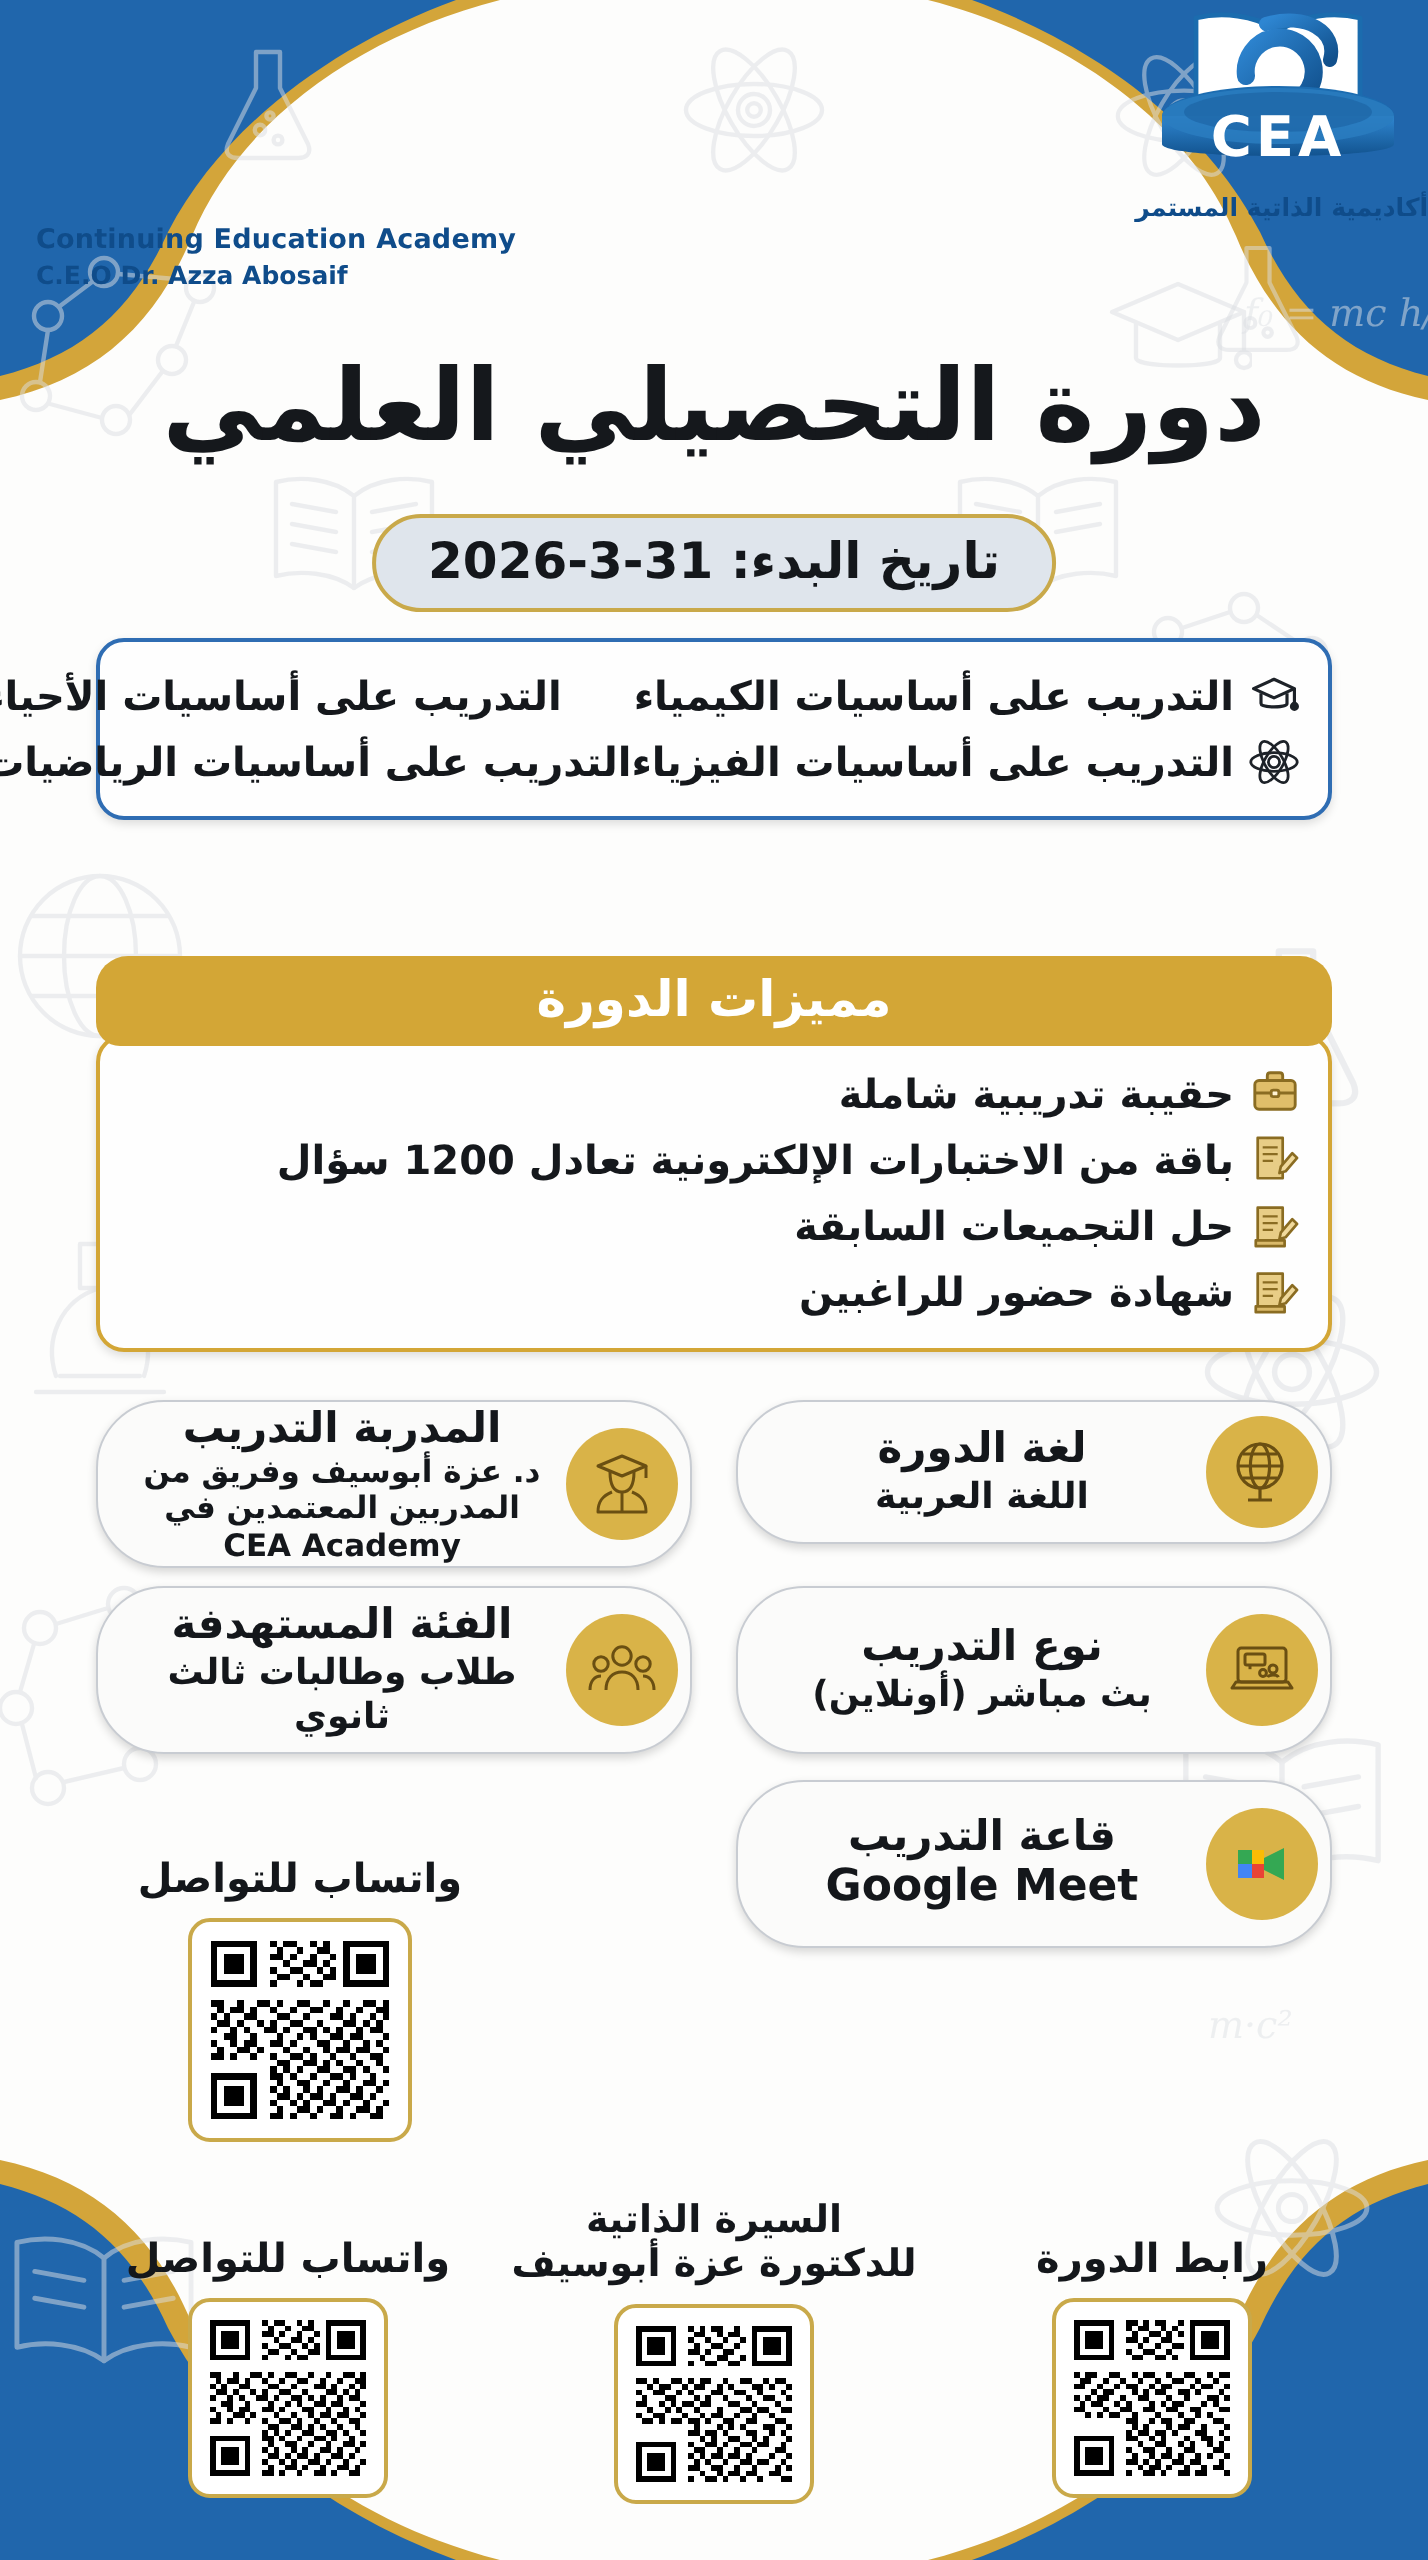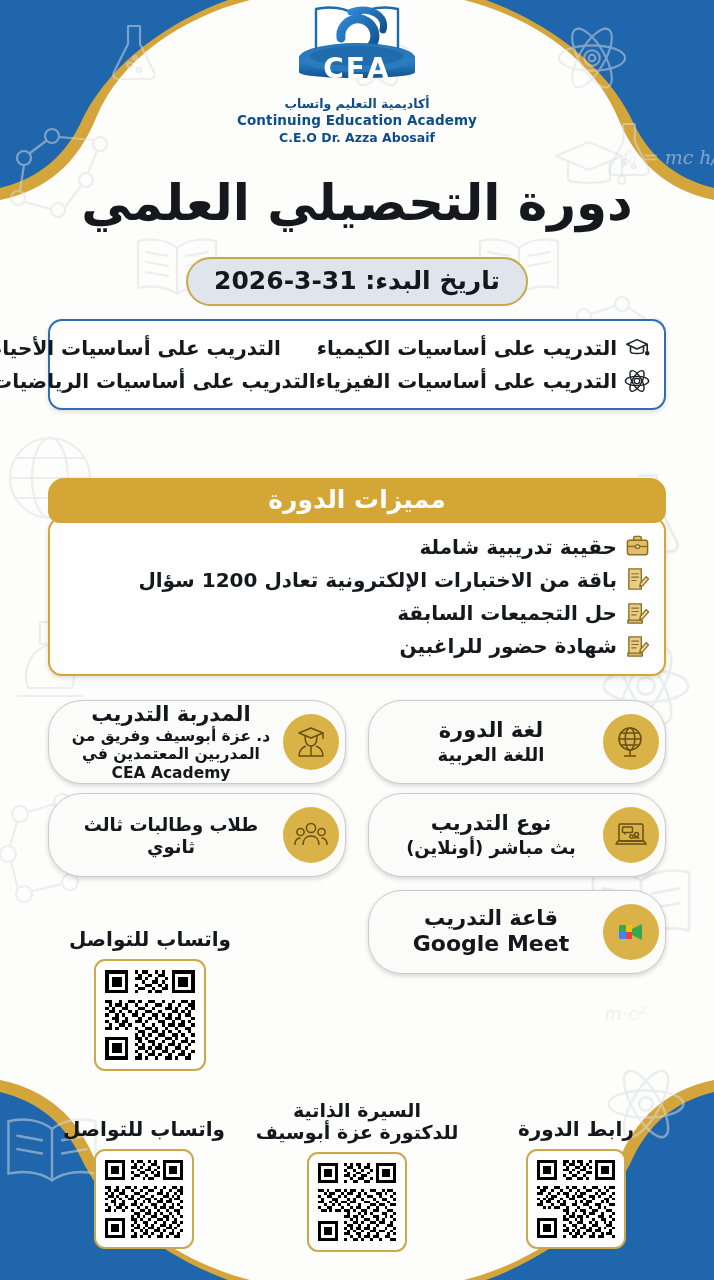--- a/index.html
+++ b/index.html
@@ -30,22 +30,22 @@
   .wm { position:absolute; opacity:.5; }
   .wm svg { display:block; }
   .wm-stroke { fill:none; stroke:#dcdfe3; stroke-width:2.2; stroke-linejoin:round; stroke-linecap:round; }
   .wm-formula {
     font-family:"DejaVu Serif","Liberation Serif",serif;
     font-style:italic; color:#dfe2e6; font-size:19px; white-space:nowrap;
   }
 
   
   .logo-wrap {
-    position:absolute; top:2px; left:0; right:0;
-    display:flex; flex-direction:column; align-items:center; z-index:4;
+    position:absolute; top:2px; left:18px; right:0;
+    display:flex; flex-direction:column; z-index:4;
   }
   .logo-mark { position:relative; width:150px; height:92px; }
   .logo-mark svg { display:block; }
   .logo-ar {
     direction:rtl; color:#0f4c8a; font-size:12.5px; font-weight:bold;
     margin-top:2px; letter-spacing:.2px;
   }
   .logo-en {
     direction:ltr; color:#0f4c8a; font-size:13.5px; font-weight:bold;
     margin-top:1px; letter-spacing:.1px;
@@ -374,21 +374,21 @@
           <path d="M-6,-20 C14,-26 30,-16 26,-2" fill="none" stroke="url(#eg)" stroke-width="7" stroke-linecap="round"></path>
         </g>
 
         <ellipse cx="75" cy="56" rx="58" ry="15" fill="#1c6cb0"></ellipse>
         <path d="M17,56 L17,70 C17,78 133,78 133,70 L133,56 Z" fill="url(#discg)"></path>
         <ellipse cx="75" cy="56" rx="58" ry="14" fill="#2a7cc0" opacity=".85"></ellipse>
         <ellipse cx="75" cy="54" rx="47" ry="10" fill="#1a5f9e" opacity=".55"></ellipse>
         <text x="75" y="76" text-anchor="middle" fill="#ffffff" font-family="DejaVu Sans, sans-serif" font-size="28" font-weight="bold" letter-spacing="2">CEA</text>
       </svg>
     </div>
-    <div class="logo-ar">أكاديمية التعليم واتساب</div>
+    <div class="logo-ar">أكاديمية الذاتية المستمر</div>
     <div class="logo-en">Continuing Education Academy</div>
     <div class="logo-ceo">C.E.O  Dr. Azza Abosaif</div>
   </div>
 
   <div class="title">دورة التحصيلي العلمي</div>
   <div class="date-badge">تاريخ البدء: 31-3-2026</div>
 
   <div class="panel panel-blue" style="top:325px;">
     <div class="panel-body">
       <div class="axes-grid">
@@ -488,21 +488,21 @@
               <path d="M6.6,9.5 L14.4,9.5 M6.6,13 L14.4,13 M6.6,16.5 L12,16.5" fill="none" stroke-width="1.2"></path>
               <path d="M16,18 L22,11 L24.5,13.4 L18.5,20.4 L15.3,21.3 Z" fill="#f0d99c"></path>
             </g>
           </svg>
         </span>
         <span class="feat-text">شهادة حضور للراغبين</span>
       </div>
     </div>
   </div>
 
-  <div class="card" style="top:700px; right:48px; width:298px; height:84px;">
+  <div class="card" style="top:700px; right:48px; width:298px; height:72px;">
     <div class="card-badge">
       <svg width="36" height="36" viewBox="0 0 36 36">
         <g fill="none" stroke="#6a4f12" stroke-width="1.6">
           <circle cx="17" cy="15" r="11"></circle>
           <ellipse cx="17" cy="15" rx="4.8" ry="11"></ellipse>
           <path d="M6,15 L28,15 M8.4,9 L25.6,9 M8.4,21 L25.6,21"></path>
           <path d="M17,26 L17,32 M11,32 L23,32"></path>
         </g>
       </svg>
     </div>
@@ -557,20 +557,21 @@
           <circle cx="18" cy="11" r="4.6"></circle>
           <path d="M10,28 C10,22 13.5,19 18,19 C22.5,19 26,22 26,28"></path>
           <circle cx="7.5" cy="15" r="3.6"></circle>
           <path d="M2,28 C2,23.5 4.4,21 7.5,21"></path>
           <circle cx="28.5" cy="15" r="3.6"></circle>
           <path d="M34,28 C34,23.5 31.6,21 28.5,21"></path>
         </g>
       </svg>
     </div>
     <div class="card-txt">
+      <div class="card-title">الفئة المستهدفة</div>
       <div class="card-sub">طلاب وطالبات ثالث ثانوي</div>
     </div>
   </div>
 
   <div class="card" style="top:890px; right:48px; width:298px; height:84px;">
     <div class="card-badge">
       <svg width="34" height="28" viewBox="0 0 34 28">
         <path d="M5,7 L18,7 L18,21 L5,21 Z" fill="#4285f4"></path>
         <path d="M5,7 L12,7 L12,14 L5,14 Z" fill="#34a853"></path>
         <path d="M12,7 L18,7 L18,14 L12,14 Z" fill="#fbbc05"></path>

